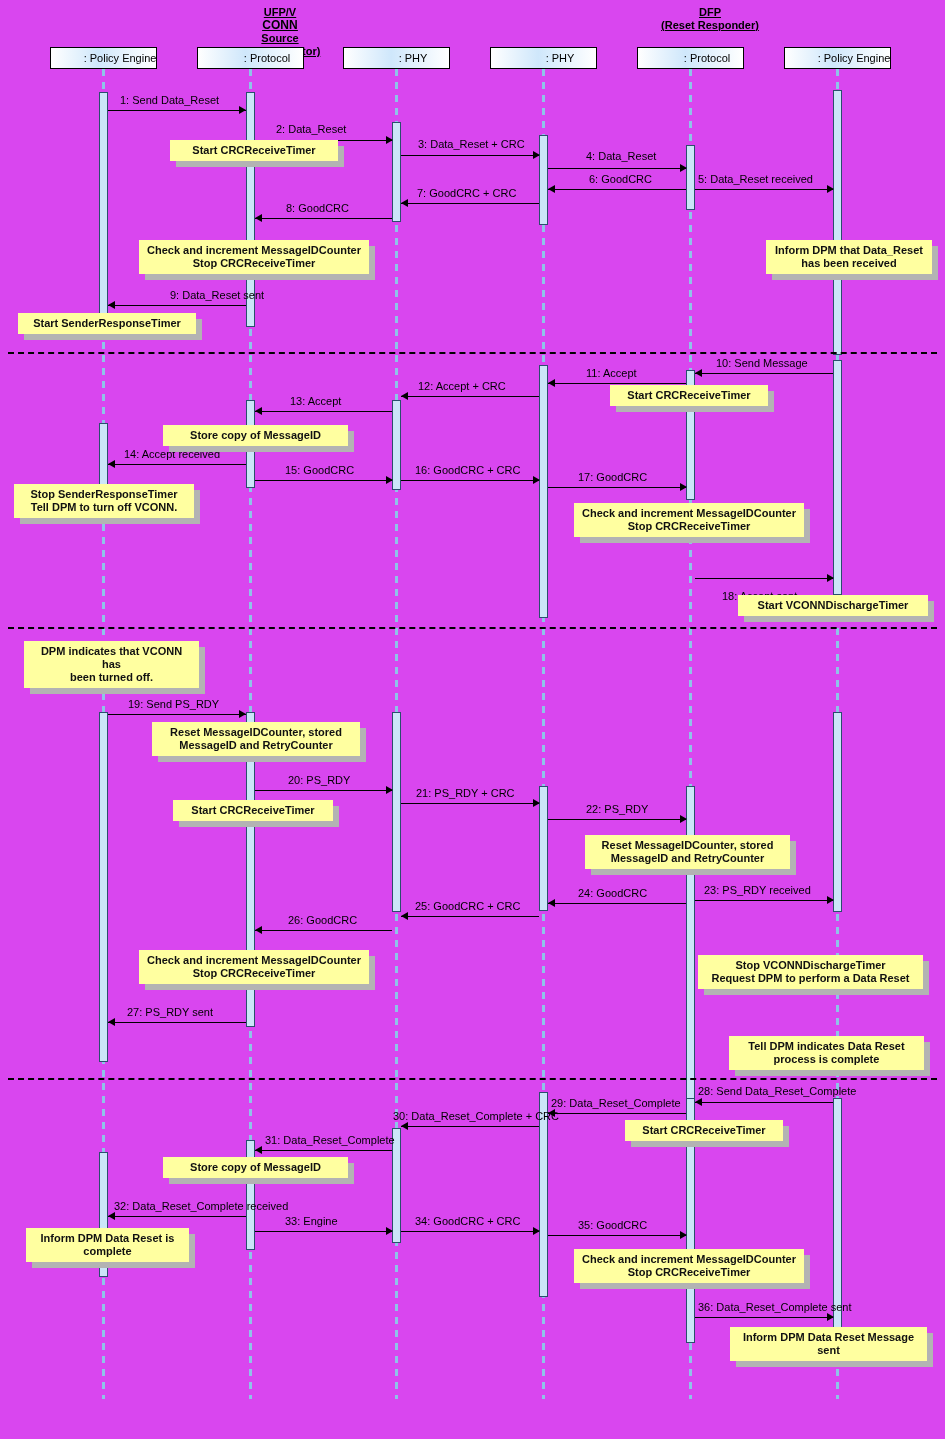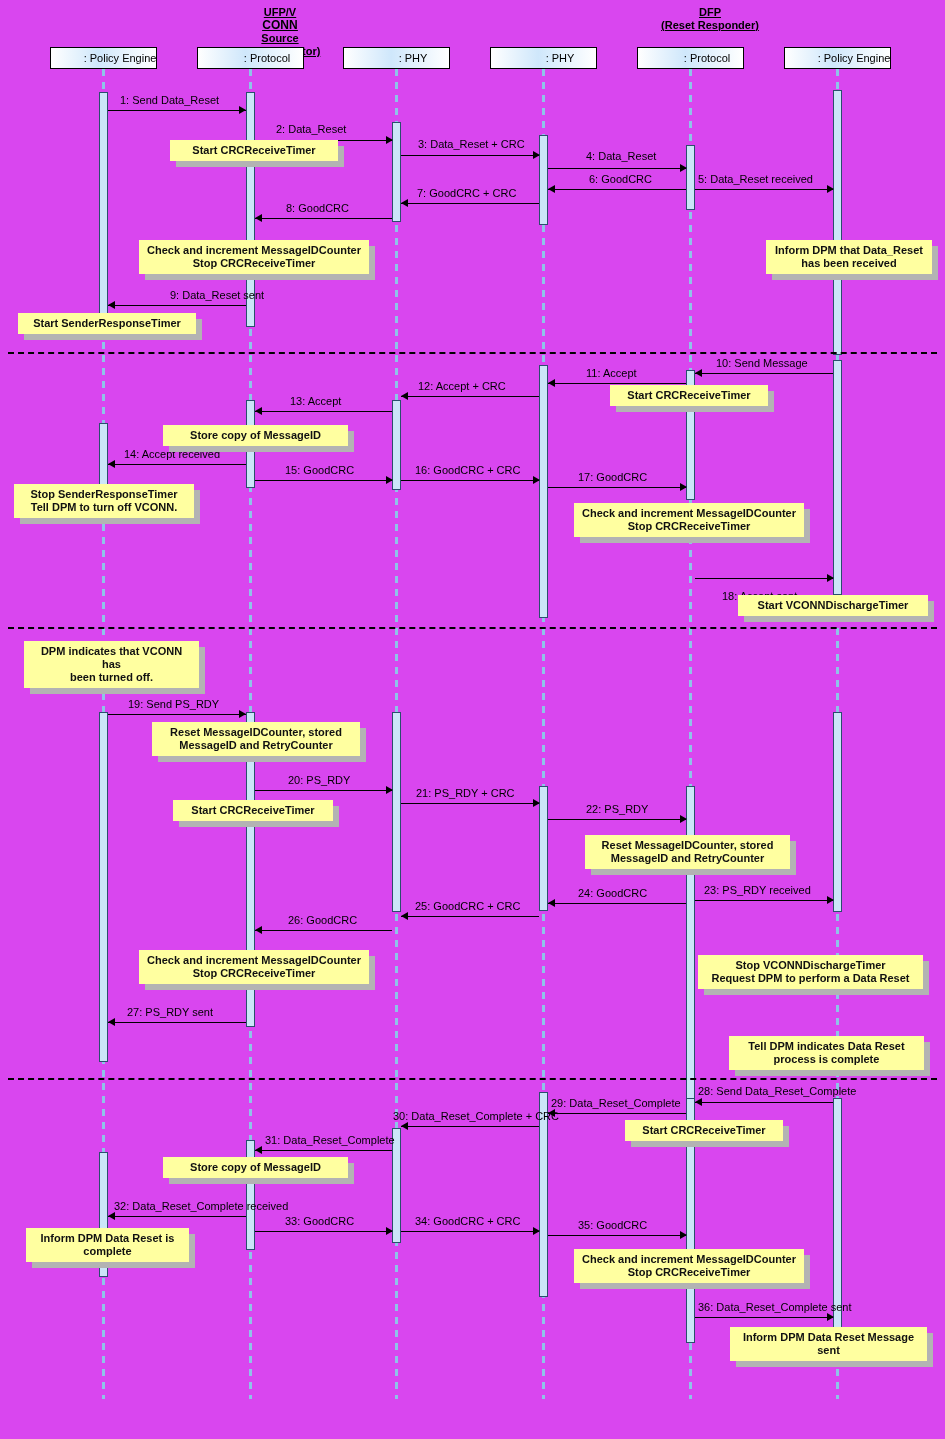--- a/index.html
+++ b/index.html
@@ -324,21 +324,21 @@
   <div class="msg" style="left:255px;top:1150px;width:137px;"></div>
   <div class="arrowL" style="left:255px;top:1146px;"></div>
   <div class="mlabel" style="left:265px;top:1134px;">31: Data_Reset_Complete</div>
 
   <div class="msg" style="left:108px;top:1216px;width:138px;"></div>
   <div class="arrowL" style="left:108px;top:1212px;"></div>
   <div class="mlabel" style="left:114px;top:1200px;">32: Data_Reset_Complete received</div>
 
   <div class="msg" style="left:255px;top:1231px;width:137px;"></div>
   <div class="arrowR" style="left:386px;top:1227px;"></div>
-  <div class="mlabel" style="left:285px;top:1215px;">33: GoodCRC</div>
+  <div class="mlabel" style="left:285px;top:1215px;">33: Engine</div>
 
   <div class="msg" style="left:401px;top:1231px;width:138px;"></div>
   <div class="arrowR" style="left:533px;top:1227px;"></div>
   <div class="mlabel" style="left:415px;top:1215px;">34: GoodCRC + CRC</div>
 
   <div class="msg" style="left:548px;top:1235px;width:138px;"></div>
   <div class="arrowR" style="left:680px;top:1231px;"></div>
   <div class="mlabel" style="left:578px;top:1219px;">35: GoodCRC</div>
 
   <div class="msg" style="left:695px;top:1317px;width:138px;"></div>

